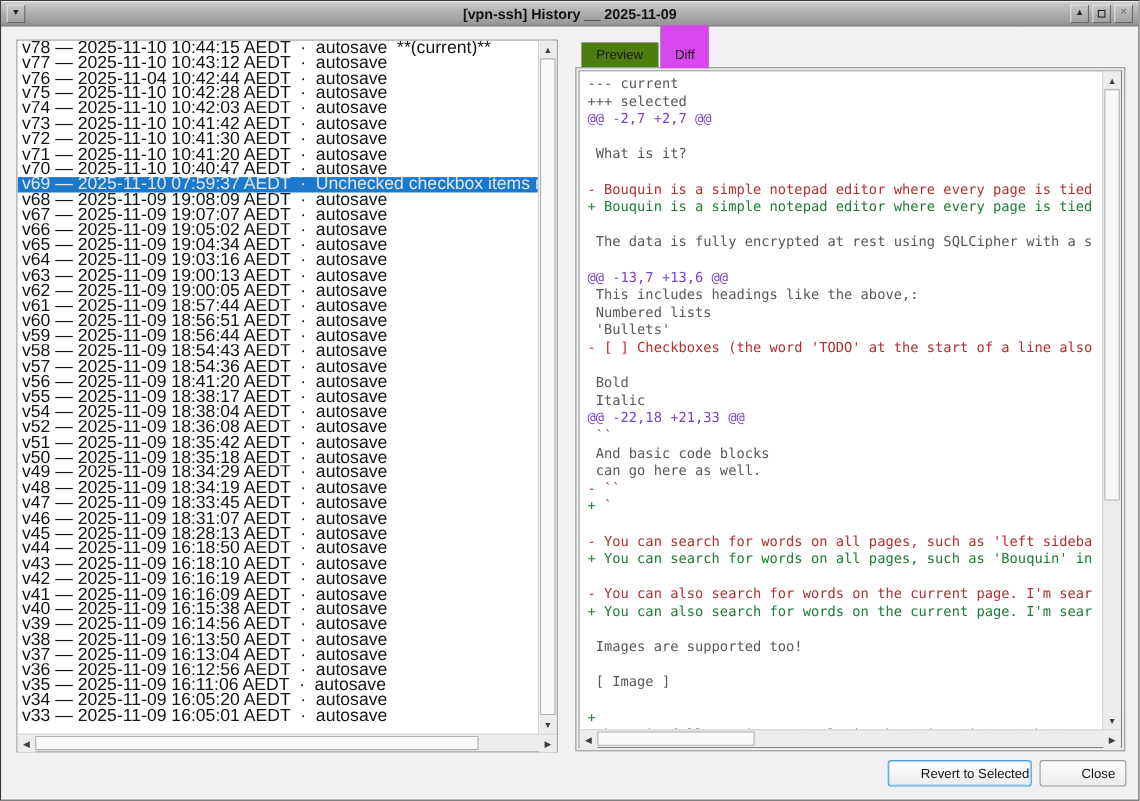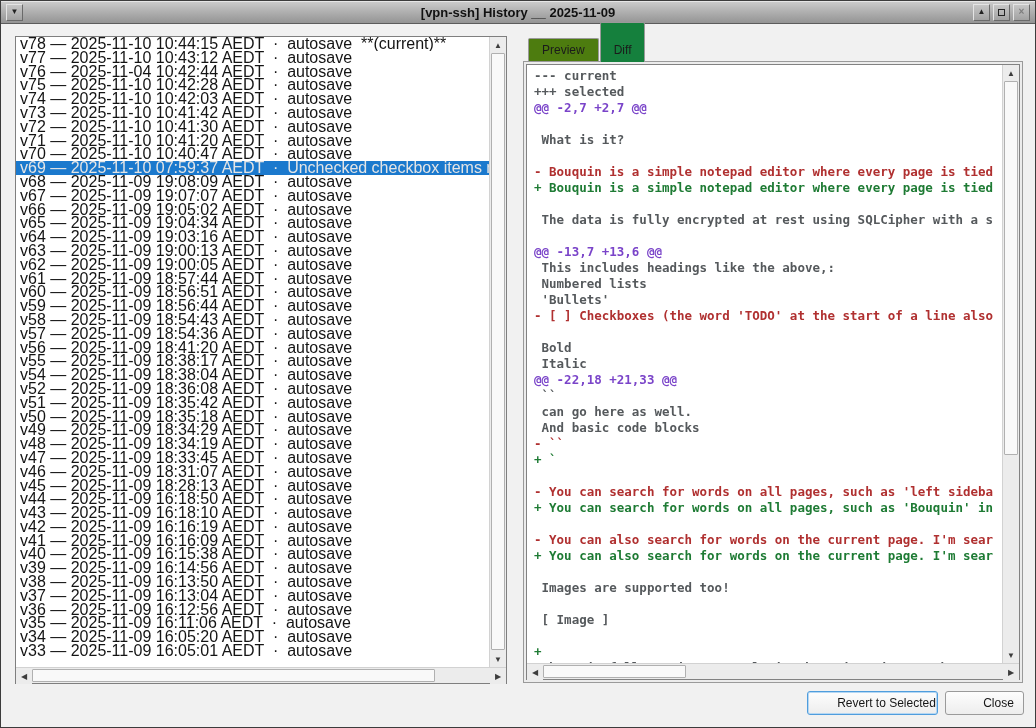--- a/index.html
+++ b/index.html
@@ -78,35 +78,35 @@
   .nb-tabs {
     position: absolute; left: 527px; top: 37px; height: 23px;
     display: flex; align-items: flex-end; z-index: 2;
   }
   .tab {
     font-size: 12px; color: #1b1b1b; padding: 4px 13px 4px 13px;
     background: #4d7c0f; border: 1px solid #9a9a9a; border-bottom: none;
     border-radius: 2px 2px 0 0; margin-right: 1px; position: relative;
   }
   .tab.active {
-    background: #15803d; padding: 20px 13px 5px 13px; z-index: 3; margin-bottom: -1px; text-align: right;
+    background: #d946ef; padding: 20px 13px 5px 13px; z-index: 3; margin-bottom: -1px; text-align: right;
   }
   .nb-pane {
     position: absolute; left: 522px; top: 60px; width: 500px; height: 622px;
     border: 1px solid #9a9a9a; background: #ececec; padding: 2px;
   }
   .text-frame {
     width: 100%; height: 100%; border: 1px solid #828282; background: #fff;
     display: grid; grid-template-columns: 1fr 17px; grid-template-rows: 1fr 16px;
   }
   .diff-viewport {
     overflow: hidden; background: #fff; padding: 3px 0 0 7px;
     font-family: "DejaVu Sans Mono", monospace; font-size: 12.5px;
   }
-  .dline { height: 16px; line-height: 16px; white-space: pre; color: var(--diff-context, #55595c); font-weight: bold; }
+  .dline { height: 16px; line-height: 16px; white-space: pre; color: var(--diff-context, #55595c); }
   .dline.removed { color: var(--diff-removed, #b03030); }
   .dline.added   { color: var(--diff-added, #1e7b34); }
   .dline.hunk    { color: var(--diff-hunk, #7a44c9); }
 
   .text-frame .sb-v .sb-thumb { top: 16px; height: calc((100% - 32px) * 0.66); }
   .text-frame .sb-h .sb-thumb { left: 16px; width: calc((100% - 32px) * 0.31); }
 
   
   .btn {
     position: absolute; top: 690px; height: 24px;
@@ -229,22 +229,22 @@
           <div class="dline hunk">@@ -13,7 +13,6 @@</div>
           <div class="dline context"> This includes headings like the above,:</div>
           <div class="dline context"> Numbered lists</div>
           <div class="dline context"> 'Bullets'</div>
           <div class="dline removed">- [ ] Checkboxes (the word 'TODO' at the start of a line also</div>
           <div class="dline context">&nbsp;</div>
           <div class="dline context"> Bold</div>
           <div class="dline context"> Italic</div>
           <div class="dline hunk">@@ -22,18 +21,33 @@</div>
           <div class="dline context"> ``</div>
+          <div class="dline context"> And basic code blocks</div>
           <div class="dline context"> can go here as well.</div>
-          <div class="dline context"> And basic code blocks</div>
           <div class="dline removed">- ``</div>
           <div class="dline added">+ `</div>
           <div class="dline context">&nbsp;</div>
           <div class="dline removed">- You can search for words on all pages, such as 'left sideba</div>
           <div class="dline added">+ You can search for words on all pages, such as 'Bouquin' in</div>
           <div class="dline context">&nbsp;</div>
           <div class="dline removed">- You can also search for words on the current page. I'm sear</div>
           <div class="dline added">+ You can also search for words on the current page. I'm sear</div>
           <div class="dline context">&nbsp;</div>
           <div class="dline context"> Images are supported too!</div>

